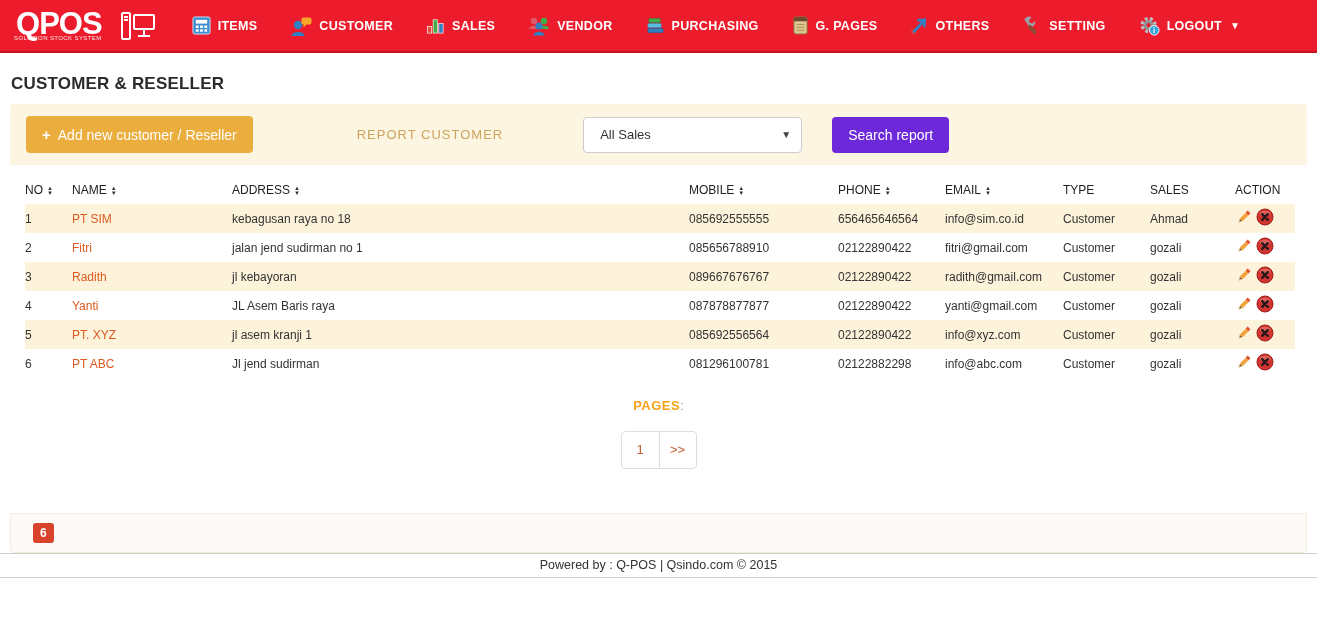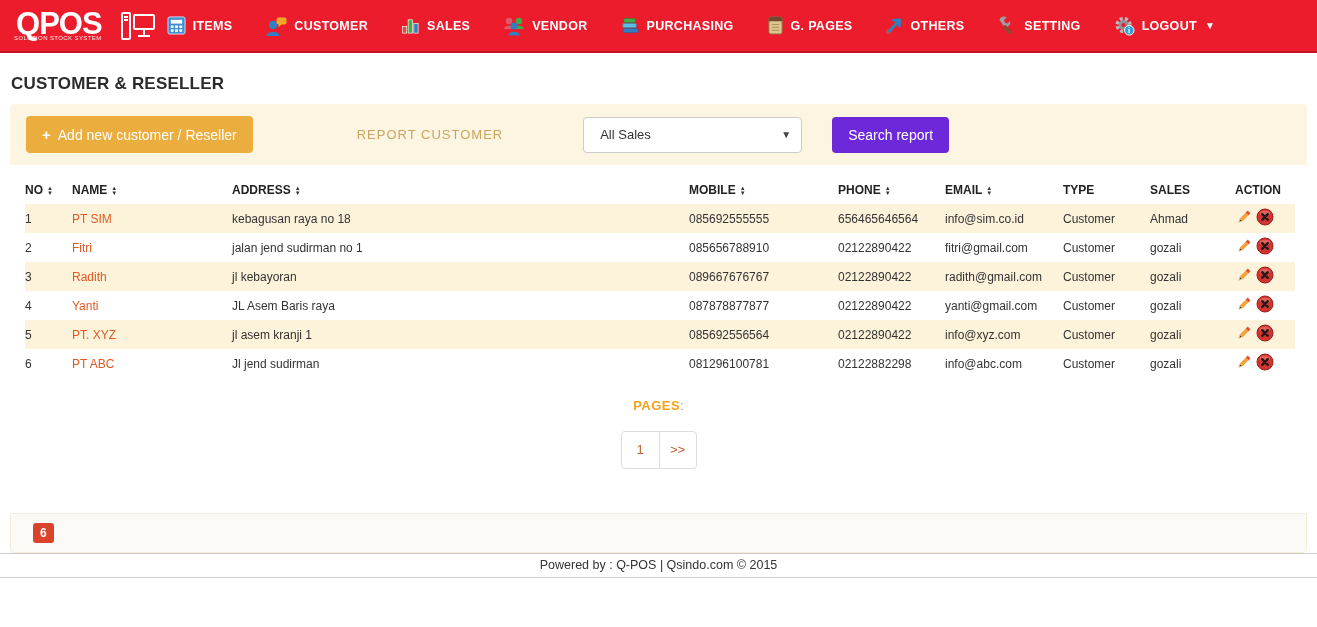--- a/index.html
+++ b/index.html
@@ -6,21 +6,21 @@
   html,body { background:#fff; font-family:"Liberation Sans", sans-serif; }
   body { width:1317px; height:627px; position:relative; }
 
   
   .navbar { height:53px; background:#EC1C2C; border-bottom:2px solid #C41425;
             display:flex; align-items:center; padding:0 14px; }
   .logo { display:flex; align-items:center; gap:18px; color:#fff; text-decoration:none; cursor:pointer; }
   .logo-text-wrap { display:flex; flex-direction:column; align-items:flex-end; }
   .logo-text { font-size:31px; font-weight:800; line-height:27px; letter-spacing:-1px; }
   .logo-sub { font-size:6px; letter-spacing:.4px; margin-top:-2px; opacity:.9; }
-  .nav-items { display:flex; align-items:center; gap:33px; margin-left:11px; }
+  .nav-items { display:flex; align-items:center; gap:33px; margin-left:36px; }
   .nav-item { display:flex; align-items:center; gap:7px; color:#fff; font-weight:700;
               font-size:12.5px; letter-spacing:.3px; text-decoration:none; cursor:pointer; white-space:nowrap; }
   .nav-icon { display:inline-flex; align-items:center; }
   .caret { font-size:10px; margin-left:1px; }
 
   
   h1.page-title { margin:21px 0 0 11px; font-size:17px; font-weight:800; color:#2b2b2b; letter-spacing:.2px; }
 
   
   .panel { margin:10px 10px 0 10px; }
@@ -45,21 +45,21 @@
   .search-btn { background:#DC4F26; border:1px solid #C74520; border-radius:0 3px 3px 0;
              color:#fff; font-size:13px; font-weight:700; font-family:inherit; padding:0 12px;
              display:flex; align-items:center; gap:5px; cursor:pointer; height:30px; }
 
   
   .table-section { background:#fff; padding:14px 15px 0 15px; }
   table { width:100%; border-collapse:collapse; table-layout:fixed; font-size:12px; }
   col.c-no{width:47px} col.c-name{width:160px} col.c-address{width:457px}
   col.c-mobile{width:149px} col.c-phone{width:107px} col.c-email{width:118px}
   col.c-type{width:87px} col.c-sales{width:85px} col.c-action{width:60px}
-  th { text-align:left; font-size:12px; font-weight:700; color:#222; padding:4px 0 7px 0; }
+  th { text-align:left; font-size:12px; font-weight:400; color:#222; padding:4px 0 7px 0; }
   .sort { display:inline-block; margin-left:4px; vertical-align:middle; }
   .sort i { display:block; font-style:normal; font-size:6px; line-height:5px; color:#333; }
   td { padding:4px 0; color:#333; height:13px; }
   tr.alt td { background:#FDF3DB; }
   .name-link { color:#DD5A21; text-decoration:none; cursor:pointer; }
   .action-cell a { display:inline-block; margin-right:4px; cursor:pointer; vertical-align:middle; }
 
   .pages-row { text-align:center; margin-top:20px; font-size:13px; font-weight:800; }
   .pages-word { color:#F6A21B; letter-spacing:.5px; }
   .pages-colon { color:#999; font-weight:400; }

